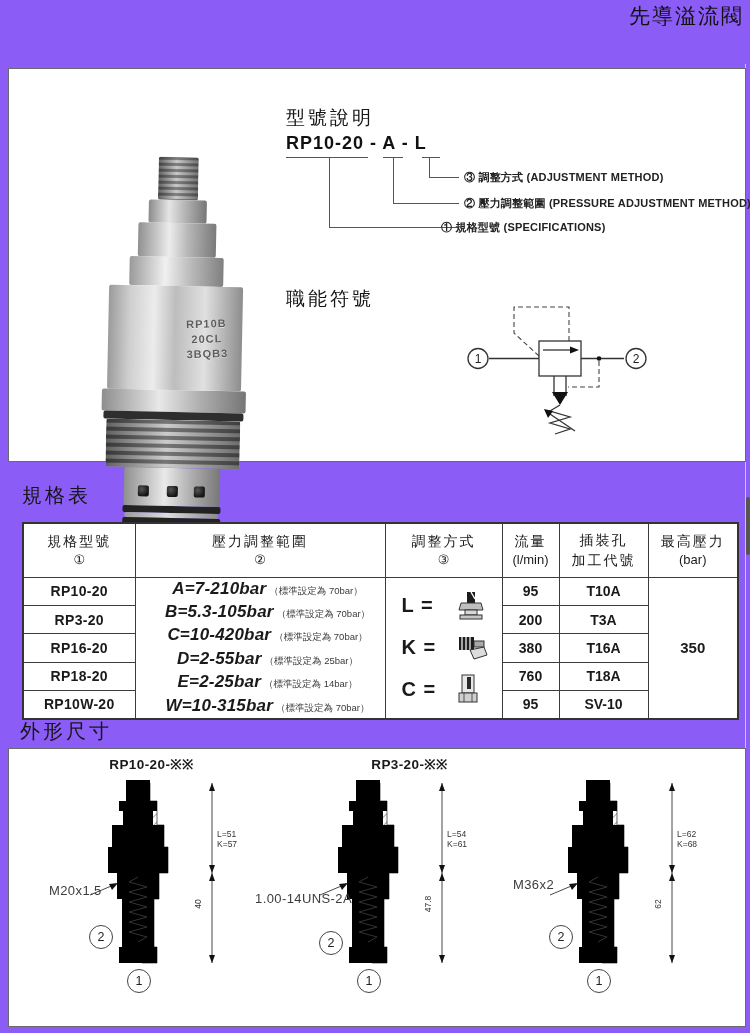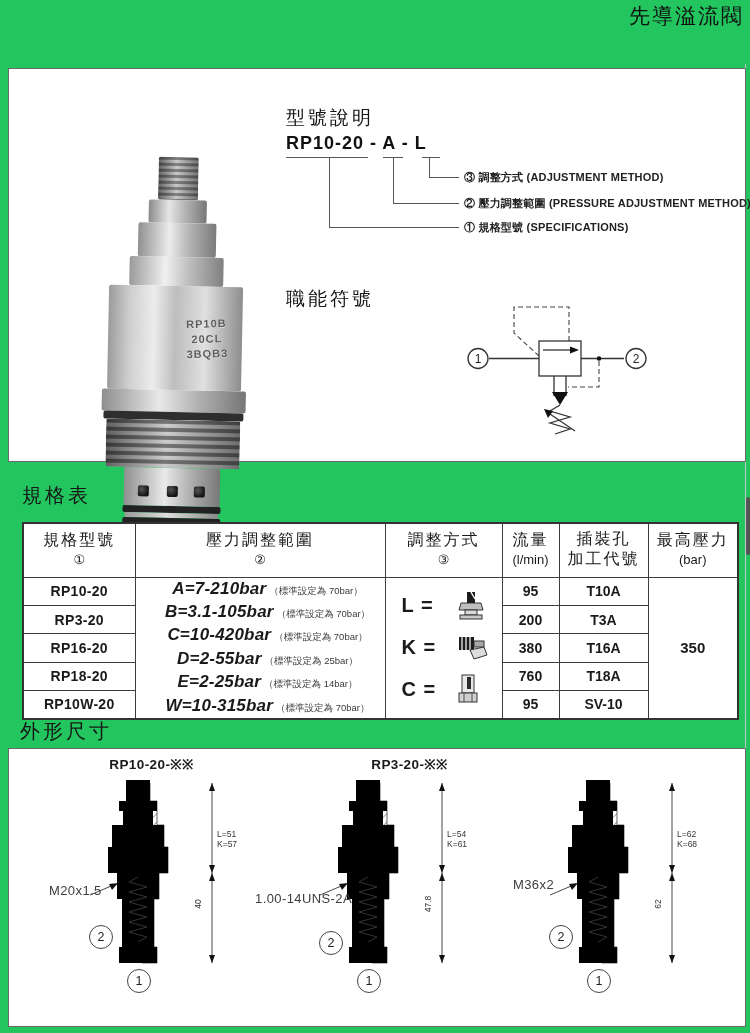--- a/index.html
+++ b/index.html
@@ -1,16 +1,16 @@
 <!DOCTYPE html>
 <html><head>
 <meta charset="utf-8">
 <style>
   html,body{margin:0;padding:0;background:#e8e8e8;}
-  .page{position:relative;width:750px;height:1033px;background:#22c55e;margin:0 auto;
+  .page{position:relative;width:750px;height:1033px;background:#8b5cf6;margin:0 auto;
         font-family:"Liberation Sans",sans-serif;color:#1a1a1a;overflow:hidden;}
   .abs{position:absolute;}
   
   .page-title{top:2px;right:6px;font-size:21px;letter-spacing:2px;color:#111;}
   .sec-head{font-size:19px;letter-spacing:3px;color:#161616;}
   
   .frame{border:1.2px solid #6a6a6a;background:#fff;}
   .scan-edge{right:4px;top:64px;width:1.5px;height:950px;background:#c9c9c9;}
   .scan-mark{right:0;top:497px;width:4px;height:58px;background:#555;border-radius:2px;}
   
@@ -45,21 +45,21 @@
   .p-oring{width:98px;height:8px;background:#222;}
   .p-gap{width:94px;height:6px;background:linear-gradient(90deg,#9a9a9a,#ddd 45%,#8a8a8a);}
   
   .hyd .ln{stroke:#333;stroke-width:1.3;fill:none;}
   .hyd .dash{stroke:#444;stroke-width:1.1;fill:none;stroke-dasharray:5 3;}
   .hyd .ptxt{font-size:12px;fill:#222;text-anchor:middle;font-family:"Liberation Sans",sans-serif;}
   
   table.spec{border-collapse:collapse;table-layout:fixed;width:715px;background:#fff;}
   table.spec th,table.spec td{border:1px solid #3c3c3c;padding:0;text-align:center;vertical-align:middle;}
   table.spec{border:2px solid #333;}
-  th .h1{font-size:16px;letter-spacing:2px;font-weight:500;line-height:20px;font-family:Liberation Mono, monospace;}
+  th .h1{font-size:14px;letter-spacing:2px;font-weight:500;line-height:20px;}
   th .h2{font-size:13px;font-weight:500;line-height:18px;}
   th .h2b{font-size:13px;font-weight:normal;line-height:18px;}
   td.model{font-size:14px;font-weight:bold;letter-spacing:.3px;}
   td.num,td.code{font-size:14px;font-weight:bold;}
   td.max{font-size:15px;font-weight:bold;}
   td.pr{text-align:left;vertical-align:middle;}
   .pr-line{padding-left:15px;line-height:21.4px;white-space:nowrap;}
   .pr-line b{font-size:17px;letter-spacing:.2px;font-style:italic;}
   .pr-line span{font-size:9.5px;color:#3a3a3a;margin-left:3px;}
   td.adj{vertical-align:middle;}
@@ -171,21 +171,21 @@
     <div class="abs uline" style="left:413px;top:88px;width:18px;"></div>
     <div class="abs vline" style="left:320px;top:88px;height:70px;"></div>
     <div class="abs vline" style="left:384px;top:88px;height:46px;"></div>
     <div class="abs vline" style="left:420px;top:88px;height:20px;"></div>
     <div class="abs hline" style="left:420px;top:108px;width:30px;"></div>
     <div class="abs hline" style="left:384px;top:134px;width:66px;"></div>
     <div class="abs hline" style="left:320px;top:158px;width:130px;"></div>
 
     <div class="abs callout" style="left:455px;top:101px;">③ 調整方式 (ADJUSTMENT METHOD)</div>
     <div class="abs callout" style="left:455px;top:127px;">② 壓力調整範圍 (PRESSURE ADJUSTMENT METHOD)</div>
-    <div class="abs callout" style="left:455px;top:151px;">① 規格型號 (SPECIFICATIONS)</div>
+    <div class="abs callout" style="left:432px;top:151px;">① 規格型號 (SPECIFICATIONS)</div>
 
     <div class="abs sec-head" style="left:277px;top:217px;">職能符號</div>
 
     <svg class="abs hyd" style="left:442px;top:228px;" width="230" height="140" viewBox="0 0 230 140">
       <path d="M88,59 L63,36 L63,10 L118,10 L118,44" class="dash"></path>
       <rect x="88" y="44" width="42" height="35" class="ln" fill="#fff"></rect>
       <line x1="92" y1="53" x2="119" y2="53" class="ln"></line>
       <polygon points="119,49.5 128,53 119,56.5" fill="#111"></polygon>
       <line x1="38" y1="61.5" x2="88" y2="61.5" class="ln"></line>
       <circle cx="27" cy="61.5" r="10" class="ln"></circle>
@@ -239,21 +239,21 @@
           </th>
       <th>
         <div class="h1">最高壓力</div>
             <div class="h2b">(bar)</div>
           </th>
     </tr>
     <tr style="height:26px">
       <td class="model">RP10-20</td>
       <td class="pr" rowspan="5">
         <div class="pr-line"><b>A=7-210bar</b><span>（標準設定為 70bar）</span></div>
-        <div class="pr-line"><b>B=3.1-105bar</b><span>（標準設定為 70bar）</span></div>
+        <div class="pr-line"><b>B=5.3-105bar</b><span>（標準設定為 70bar）</span></div>
         <div class="pr-line"><b>C=10-420bar</b><span>（標準設定為 70bar）</span></div>
         <div class="pr-line"><b>D=2-55bar</b><span>（標準設定為 25bar）</span></div>
         <div class="pr-line"><b>E=2-25bar</b><span>（標準設定為 14bar）</span></div>
         <div class="pr-line"><b>W=10-315bar</b><span>（標準設定為 70bar）</span></div>
       </td>
       <td class="adj" rowspan="5">
         <div class="adj-row">
           <span class="adj-letter">L =</span>
           <svg class="adj-ic" width="26" height="30" viewBox="0 0 26 30">
             <rect x="9" y="1" width="8" height="11" fill="#1c1c1c"></rect>

